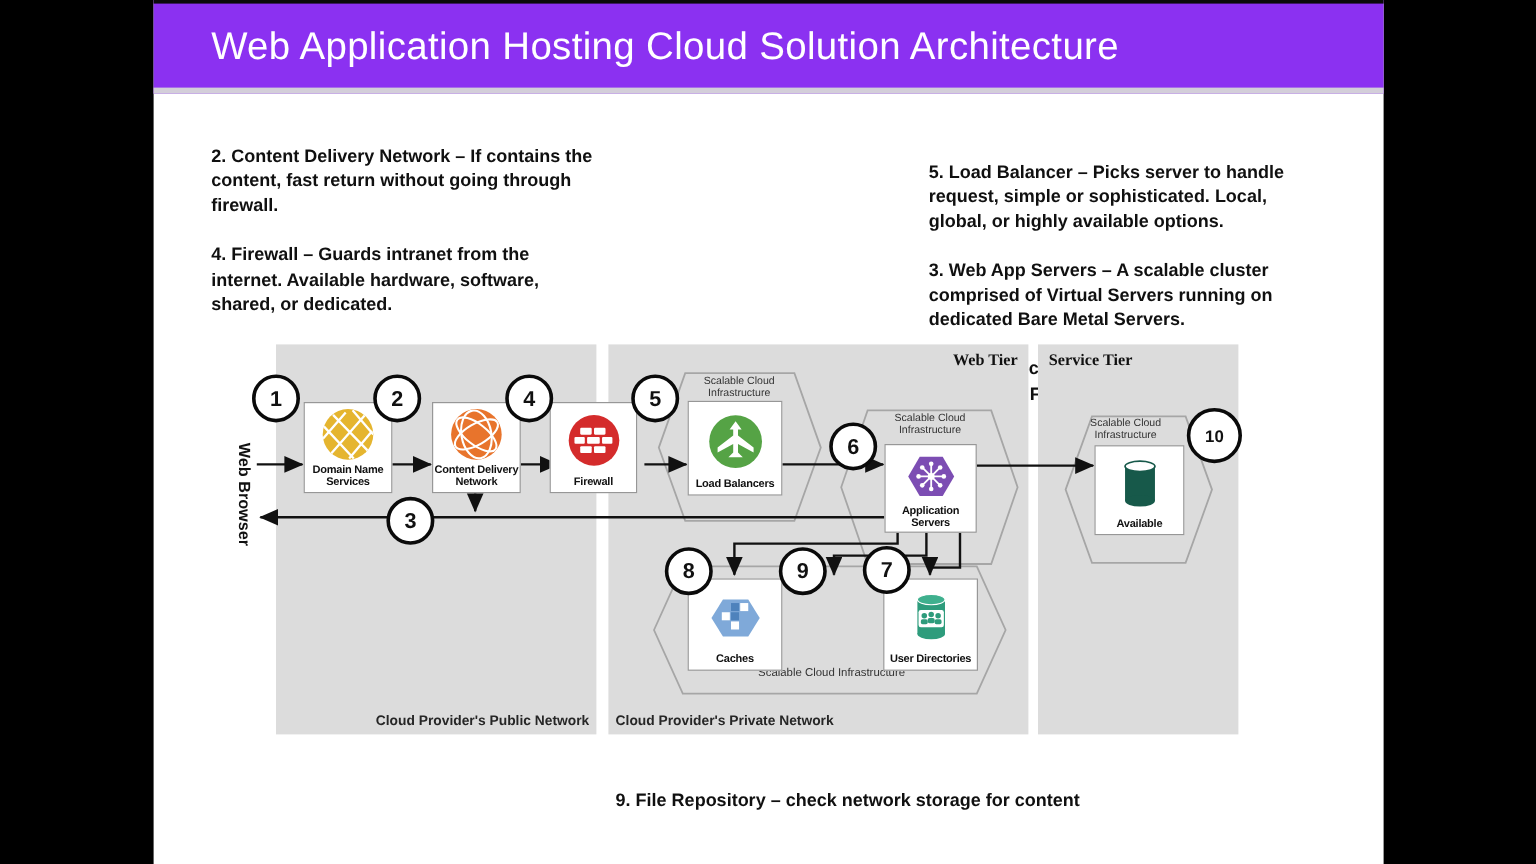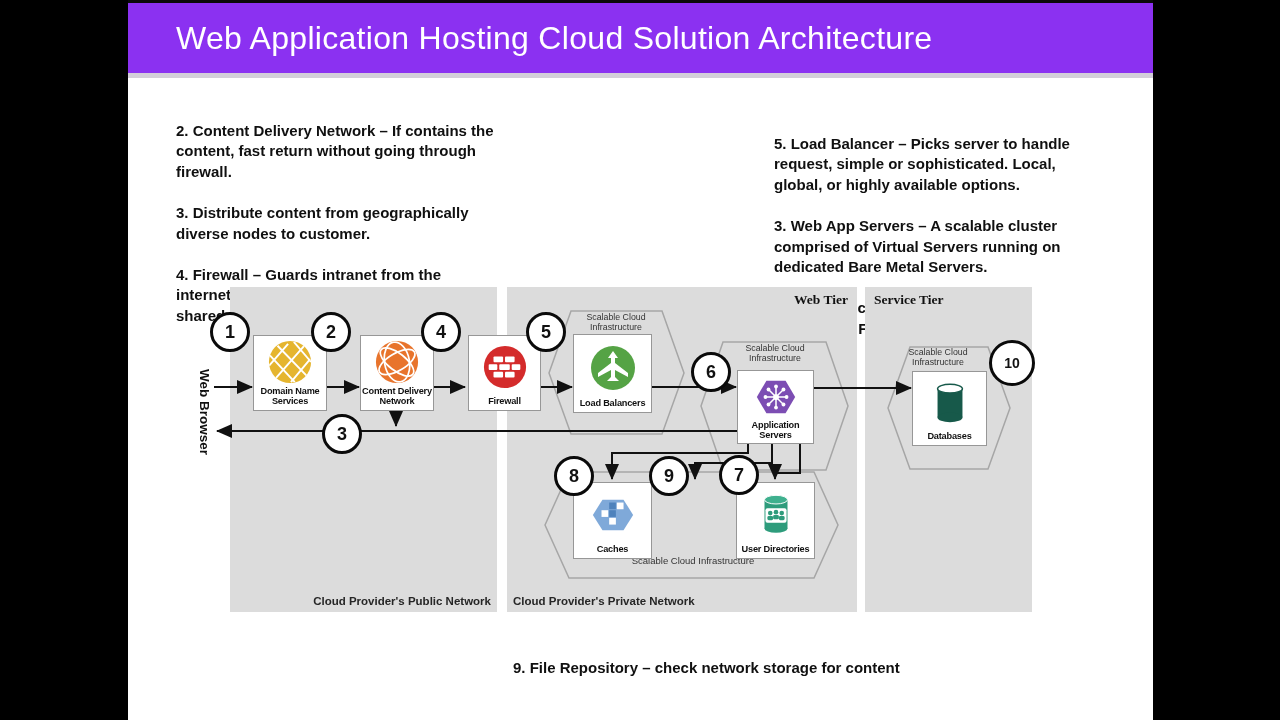--- a/index.html
+++ b/index.html
@@ -32,21 +32,21 @@
   .scal-lb{left:428px;top:313px;width:120px;}
   .scal-app{left:587px;top:344px;width:120px;}
   .scal-db{left:750px;top:348px;width:120px;}
   .scal-bot{left:485px;top:556px;width:160px;font-size:9.5px;}
   .node{position:absolute;background:#fff;border:1px solid #979797;display:flex;flex-direction:column;align-items:center;}
   .node-icon{flex:1;display:flex;align-items:center;justify-content:center;padding-top:3px;}
   .node-label{font-size:9.2px;font-weight:bold;color:#111;text-align:center;line-height:1.1;
               padding-bottom:4px;white-space:pre-line;letter-spacing:-.2px;}
   .node-dns{left:125px;top:335px;width:72px;height:74px;}
   .node-cdn{left:232px;top:335px;width:72px;height:74px;}
-  .node-firewall{left:340px;top:335px;width:71px;height:74px;}
+  .node-firewall{left:330px;top:335px;width:71px;height:74px;}
   .node-lb{left:445px;top:334px;width:77px;height:77px;}
   .node-app{left:609px;top:370px;width:75px;height:72px;}
   .node-db{left:784px;top:371px;width:73px;height:73px;}
   .node-cache{left:445px;top:482px;width:77px;height:75px;}
   .node-files{left:525px;top:482px;width:77px;height:75px;}
   .node-users{left:608px;top:482px;width:77px;height:75px;}
   .badge{position:absolute;width:40px;height:40px;border-radius:50%;background:#fff;border:3px solid #0a0a0a;
          box-sizing:border-box;display:flex;align-items:center;justify-content:center;
          font-size:18px;font-weight:bold;color:#111;}
   .b1{left:82px;top:312px;}  .b2{left:183px;top:312px;} .b3{left:194px;top:414px;}
@@ -61,22 +61,20 @@
   <div class="content">
 
     <div class="header">
       <div class="title">Web Application Hosting Cloud Solution Architecture</div>
     </div>
 
     <div class="note notes-left">
       <div>2. Content Delivery Network – If contains the
 content, fast return without going through
 firewall.</div>
-      <div>3. Distribute content from geographically
-diverse nodes to customer.</div>
       <div>4. Firewall – Guards intranet from the
 internet. Available hardware, software,
 shared, or dedicated.</div>
     </div>
     <div class="note notes-right">
       <div>5. Load Balancer – Picks server to handle
 request, simple or sophisticated. Local,
 global, or highly available options.</div>
       <div>3. Web App Servers – A scalable cluster
 comprised of Virtual Servers running on
@@ -235,21 +233,21 @@
     </div>
 
     <div class="node node-db">
       <div class="node-icon">
         <svg width="46" height="46" viewBox="0 0 48 48">
           <rect x="11" y="9" width="26" height="30" fill="#17594A"></rect>
           <ellipse cx="24" cy="39" rx="13" ry="5" fill="#17594A"></ellipse>
           <ellipse cx="24" cy="9" rx="13" ry="4.5" fill="#fff" stroke="#17594A" stroke-width="1.5"></ellipse>
         </svg>
       </div>
-      <div class="node-label">Databases</div>
+      <div class="node-label">Available</div>
     </div>
 
     <div class="node node-cache">
       <div class="node-icon">
         <svg width="46" height="46" viewBox="0 0 48 48">
           <polygon points="3,24 13,8 35,8 45,24 35,40 13,40" fill="#7FA9D9"></polygon>
           <g>
             <rect x="20" y="11" width="7" height="7" fill="#4E82BC"></rect>
             <rect x="28" y="11" width="7" height="7" fill="#fff"></rect>
             <rect x="12" y="19" width="7" height="7" fill="#fff"></rect>

